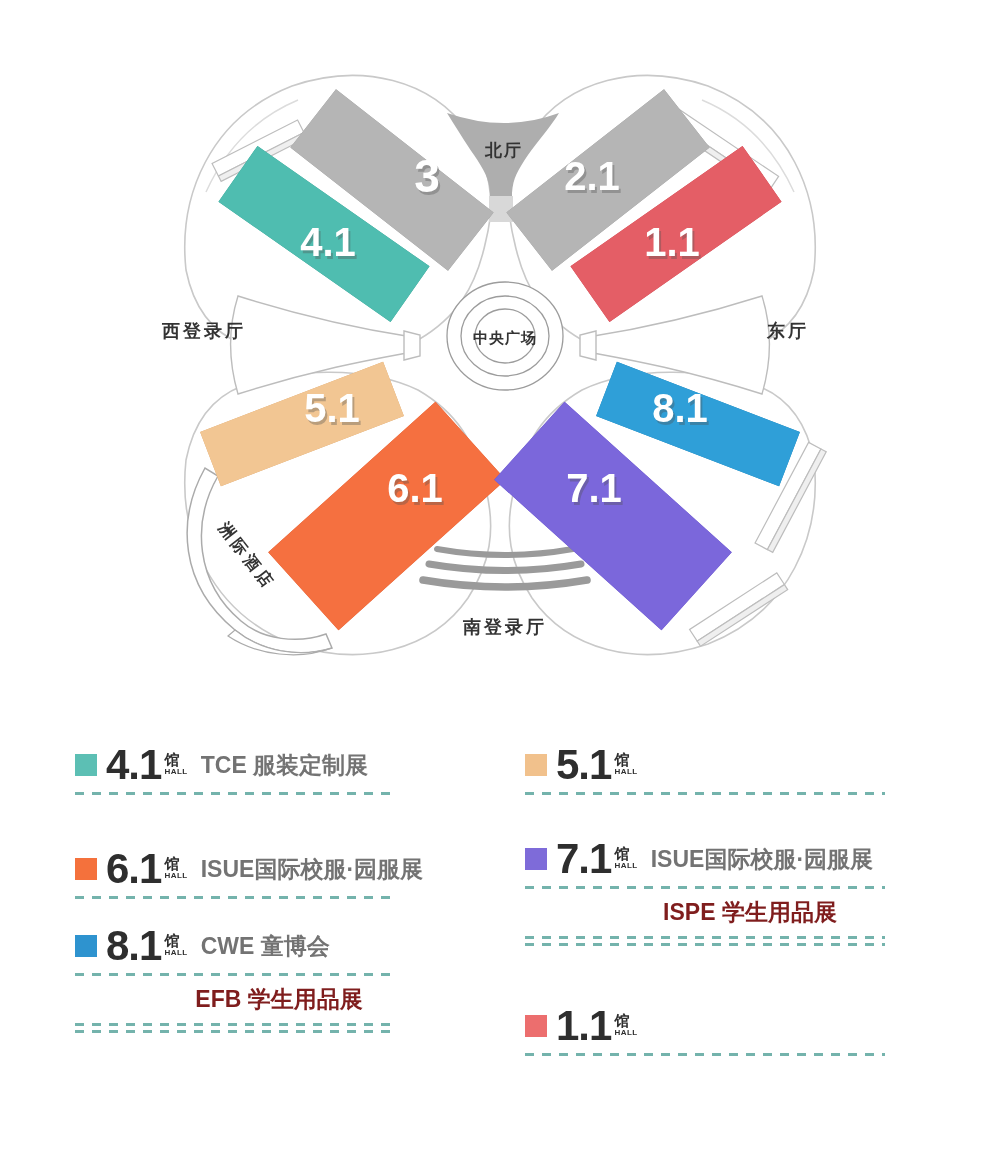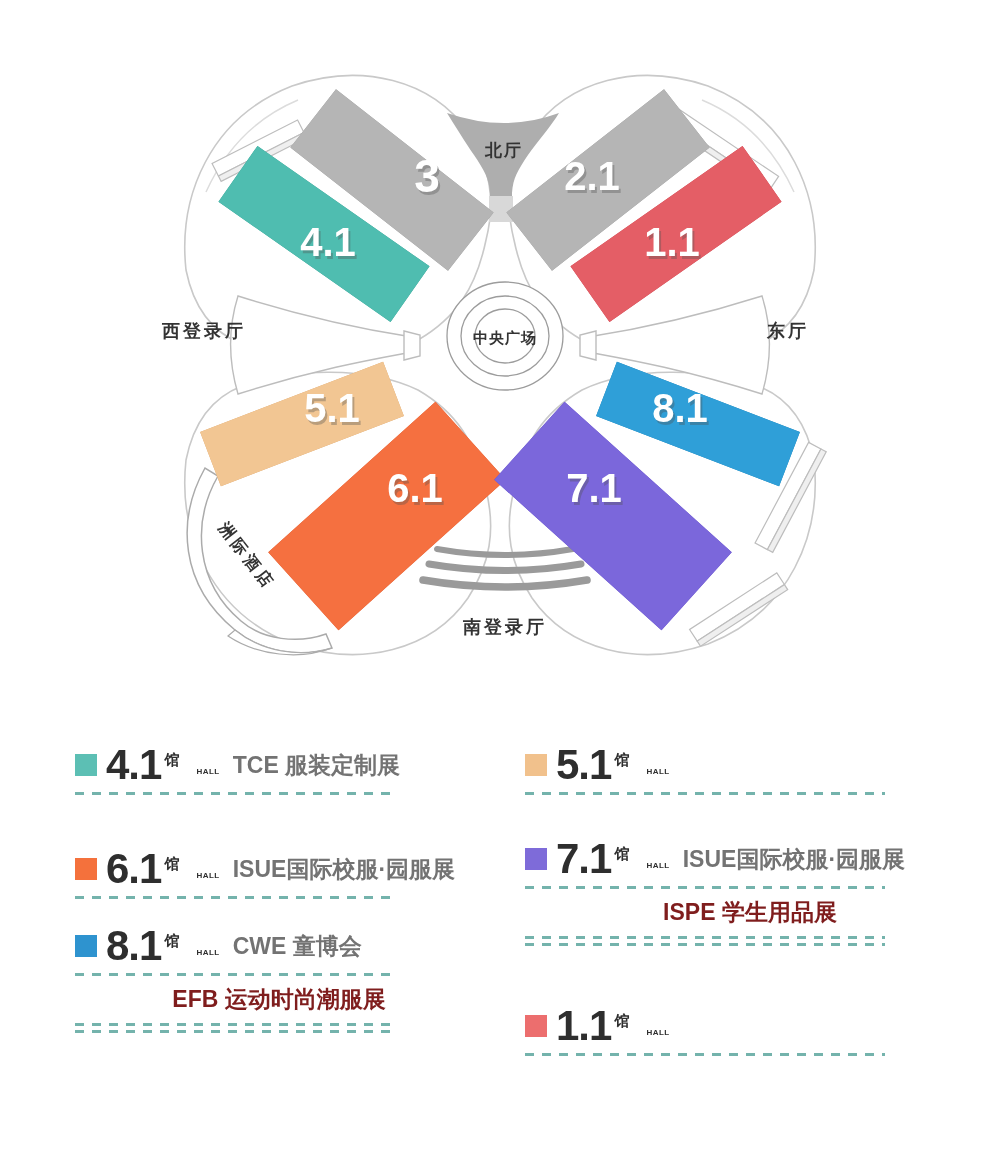--- a/index.html
+++ b/index.html
@@ -10,21 +10,21 @@
 
   
   #legend{position:absolute;left:0;top:0;width:1000px;height:1156px;}
   .lg-item{position:absolute;}
   .lg-head{display:flex;align-items:center;height:46px;white-space:nowrap;}
   .lg-sq{width:22px;height:22px;flex:0 0 22px;margin-right:9px;}
   .lg-num{font-size:42px;font-weight:700;color:#2e2e2e;letter-spacing:-1px;line-height:1;}
   .lg-suffix{display:flex;flex-direction:column;justify-content:flex-end;
              margin-left:3px;padding-bottom:2px;line-height:1;}
   .lg-cn{font-size:15px;font-weight:700;color:#2e2e2e;}
-  .lg-en{font-size:8px;font-weight:700;color:#2e2e2e;letter-spacing:.5px;margin-top:1px;margin-left:32px;}
+  .lg-en{font-size:8px;font-weight:700;color:#2e2e2e;letter-spacing:.5px;margin-top:1px;}
   .lg-name{font-size:23px;font-weight:600;color:#737373;margin-left:13px;}
   .lg-dash{height:3px;margin-top:4px;
            background:repeating-linear-gradient(90deg,var(--dash) 0 9px,transparent 9px 17px);}
   .lg-sub{font-size:23px;font-weight:600;color:#7f1d1d;text-align:center;
           padding:8px 0 4px 90px;white-space:nowrap;}
 </style>
 </head>
 <body>
 
 <div id="map-wrap">
@@ -181,21 +181,21 @@
       <div class="lg-head">
         <span class="lg-sq" style="background: rgb(46, 147, 207);"></span>
         <span class="lg-num">8.1</span>
         <span class="lg-suffix">
           <span class="lg-cn">馆</span>
           <span class="lg-en">HALL</span>
         </span>
         <span class="lg-name">CWE 童博会</span>
       </div>
       <div class="lg-dash"></div>
-      <div class="lg-sub">EFB 运动时尚潮服展</div>
+      <div class="lg-sub">EFB 学生用品展</div>
       <div class="lg-dash"></div>
       <div class="lg-dash"></div>
     </div>
     <div class="lg-item" style="left: 525px; top: 742px; width: 360px;">
       <div class="lg-head">
         <span class="lg-sq" style="background: rgb(241, 193, 140);"></span>
         <span class="lg-num">5.1</span>
         <span class="lg-suffix">
           <span class="lg-cn">馆</span>
           <span class="lg-en">HALL</span>

